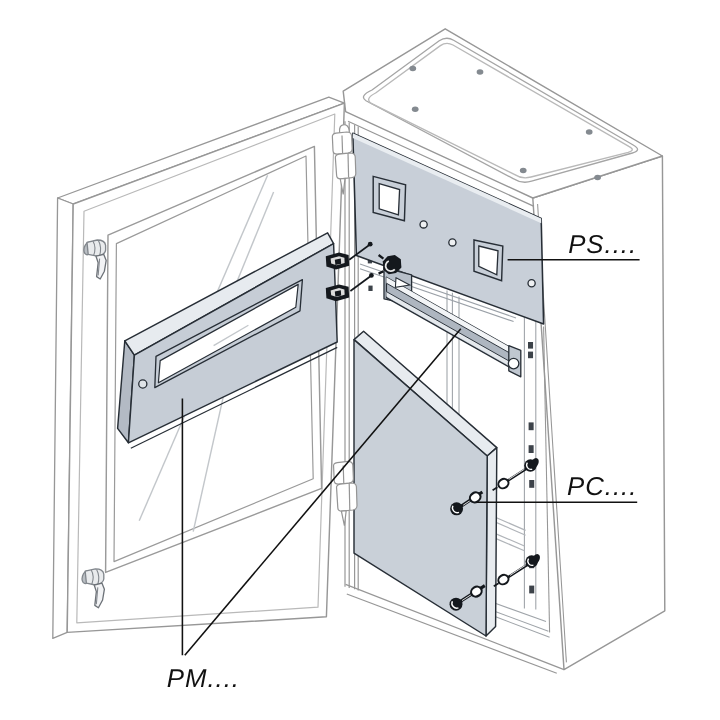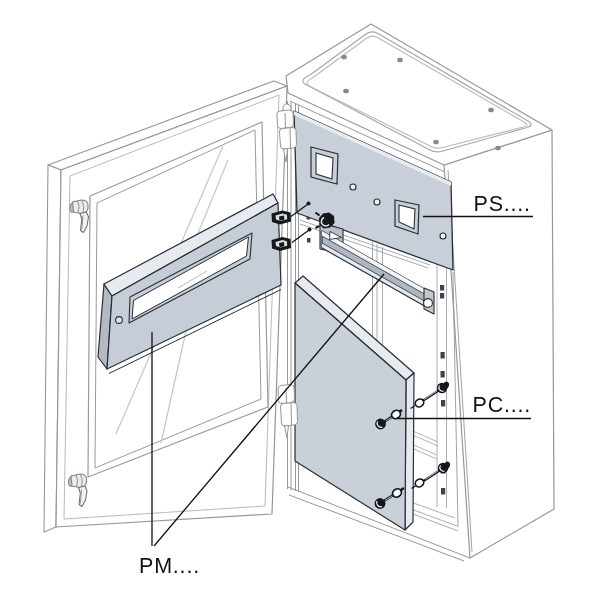--- a/index.html
+++ b/index.html
@@ -1,16 +1,16 @@
 <!DOCTYPE html>
 <html><head>
 <meta charset="utf-8">
 <style>
   html,body{margin:0;padding:0;background:#ffffff;}
-  #stage{width:530px;height:600px;position:relative;font-family:"Liberation Sans",sans-serif;}
+  #stage{width:530px;height:600px;position:relative;font-family:"Liberation Sans",sans-serif;font-style:italic;}
 </style>
 </head>
 <body>
 <div id="stage">
 <svg width="600" height="600" viewBox="0 0 600 600">
   <rect x="0" y="0" width="600" height="600" fill="#ffffff"></rect>
 
   <g stroke="#979797" stroke-width="1.2" fill="#ffffff" stroke-linejoin="round">
 
     <polygon points="444,165 552,130 554,509 470,558"></polygon>

